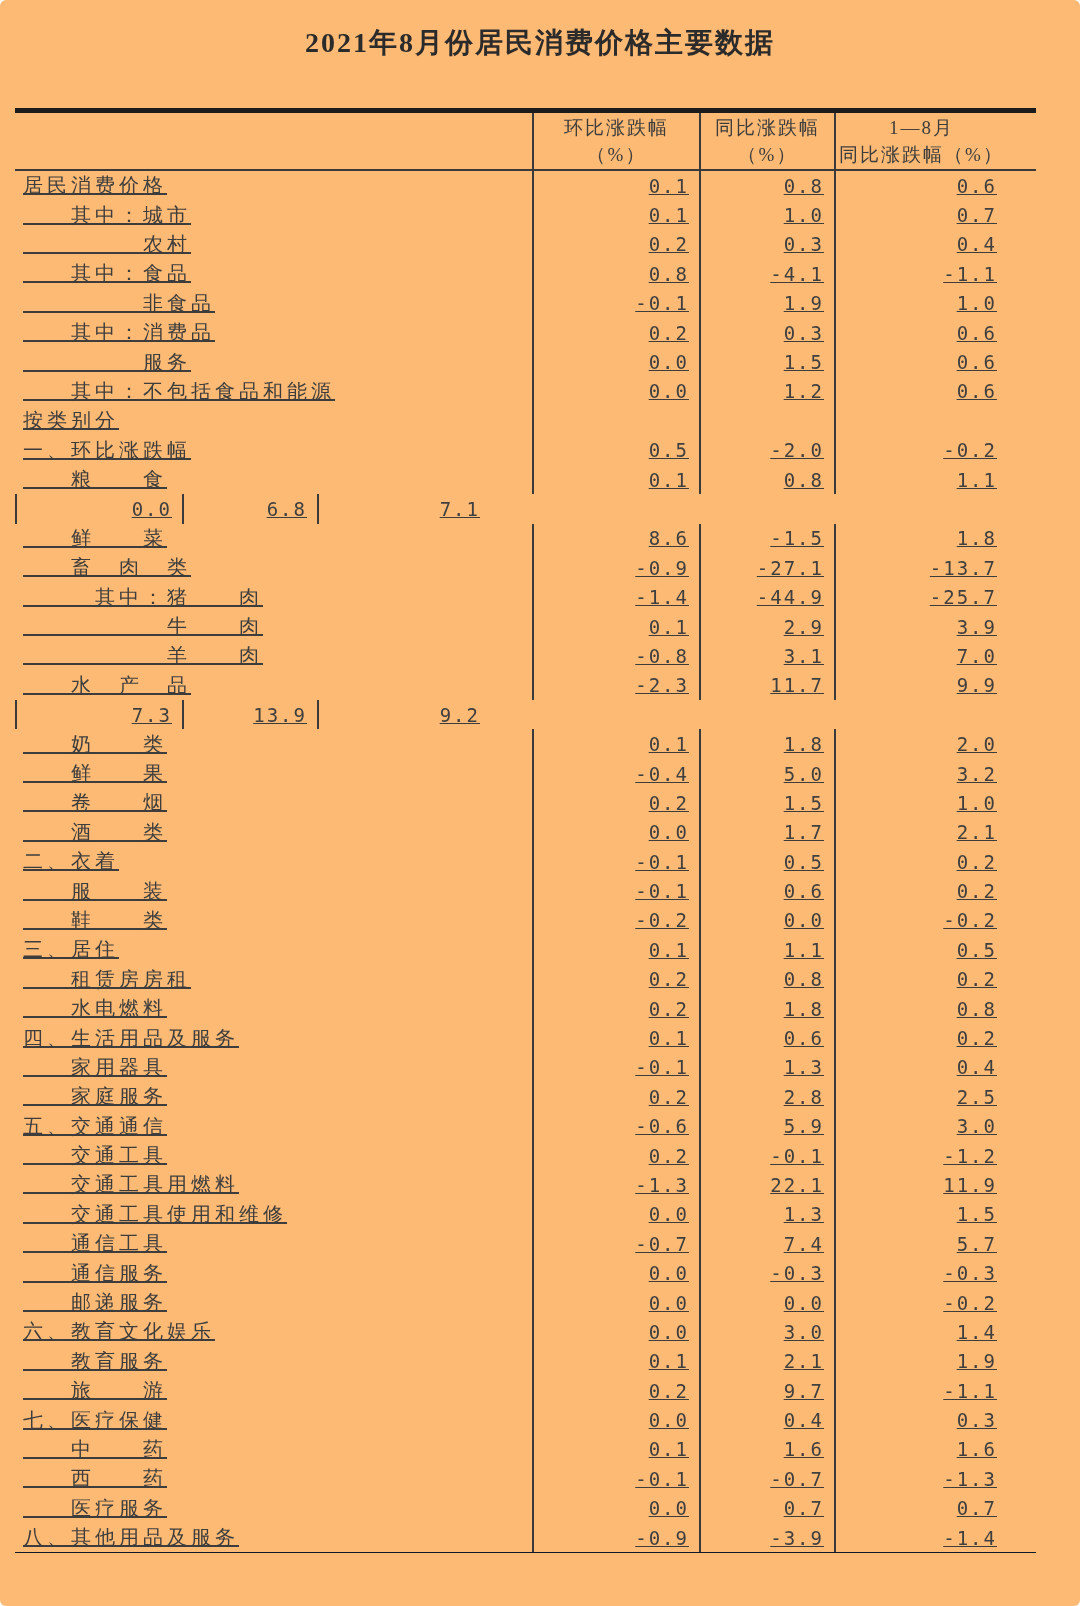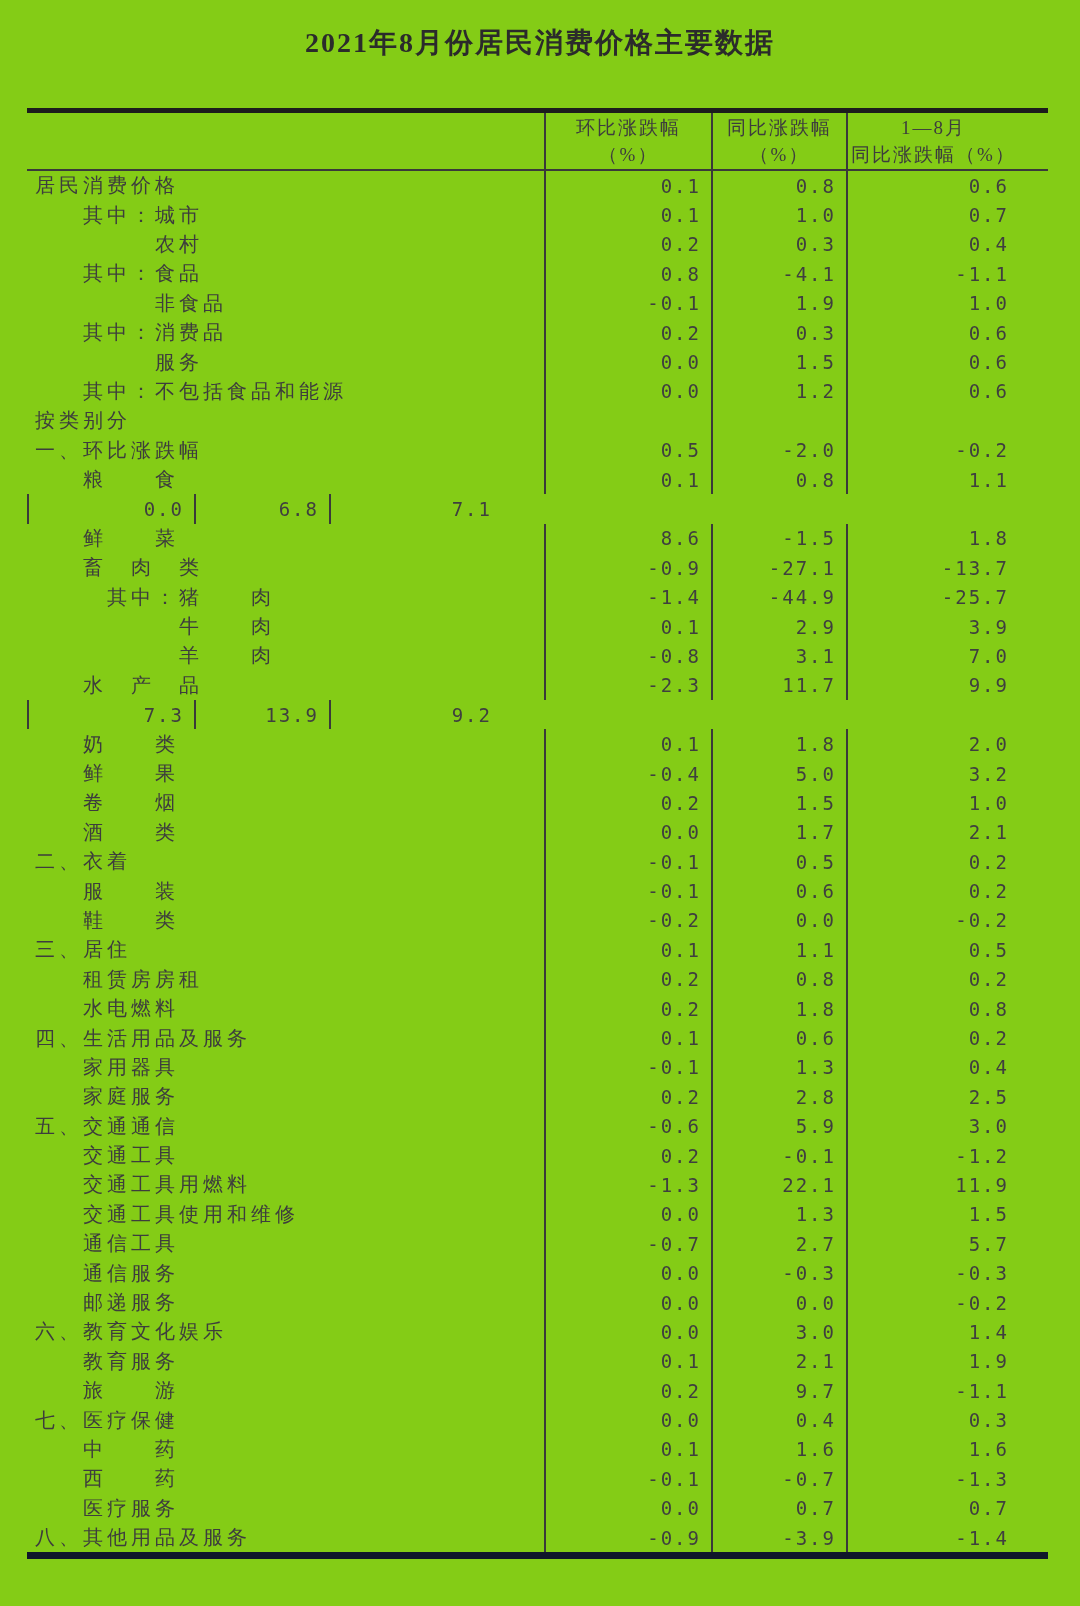--- a/index.html
+++ b/index.html
@@ -1,40 +1,40 @@
 <!DOCTYPE html>
 <html><head>
 <meta charset="utf-8">
 <style>
   * { margin:0; padding:0; box-sizing:border-box; }
   html,body { background:#ffffff; }
   .page {
-    width:1080px; height:1606px; margin:0 auto; background:#84cc16;
-    font-family:"Liberation Serif", serif; color:#3d3d3d; overflow:hidden;
+    width:1080px; height:1606px; margin:0 auto; background:#fdba74;
+    font-family:"Liberation Serif", serif; color:#3d3d3d; overflow:hidden;border-radius:6px;
   }
   .page-title {
     padding-top:24px; text-align:center;
     font-size:28px; font-weight:bold; letter-spacing:2px; color:#2b2b2b;
   }
   .cpi-table {
-    margin:46px 44px 0 27px; width:1021px;
-    border-top:5px solid #1c1c1c; border-bottom:7px solid #0f172a;text-align:center;
+    margin:46px 44px 0 15px; width:1021px;
+    border-top:5px solid #1c1c1c; border-bottom:1px solid #0f172a;text-align:center;
   }
   .thead { display:flex; border-bottom:2px solid #3a3a3a; height:58px; }
   .hcell {
     display:flex; flex-direction:column; justify-content:center; align-items:center;
     font-size:19px; letter-spacing:2px; line-height:27px; color:#3d3d3d;
   }
   .c0 { width:517px; }
   .c1 { width:167px; }
   .c2 { width:135px; }
   .c3 { width:173px; }
   .vline { border-left:2px solid #3a3a3a; }
   .tbody { }
-  .trow { display:flex; height:29.4px; align-items:center; }
+  .trow { display:flex; height:29.4px; align-items:center;text-decoration:underline; }
   .trow-label {
     width:517px; height:100%; display:flex; align-items:center;
     padding-left:8px; font-size:20px; letter-spacing:4px;
     white-space:pre; overflow:hidden; color:#3d3d3d;
   }
   .num-cell {
     height:100%; display:flex; align-items:center; justify-content:flex-end;
     padding-right:10px; font-size:19px; letter-spacing:2px;
     font-family:"DejaVu Sans Mono", monospace; color:#3f3f3f;
   }
@@ -311,21 +311,21 @@
       <div class="trow">
         <div class="trow-label c0">　　交通工具使用和维修</div>
         <div class="num-cell c1 vline">0.0</div>
         <div class="num-cell c2 vline">1.3</div>
         <div class="num-cell c3 vline">1.5</div>
       </div>
 
       <div class="trow">
         <div class="trow-label c0">　　通信工具</div>
         <div class="num-cell c1 vline">-0.7</div>
-        <div class="num-cell c2 vline">2.7</div>
+        <div class="num-cell c2 vline">7.4</div>
         <div class="num-cell c3 vline">5.7</div>
       </div>
 
       <div class="trow">
         <div class="trow-label c0">　　通信服务</div>
         <div class="num-cell c1 vline">0.0</div>
         <div class="num-cell c2 vline">-0.3</div>
         <div class="num-cell c3 vline">-0.3</div>
       </div>
 

